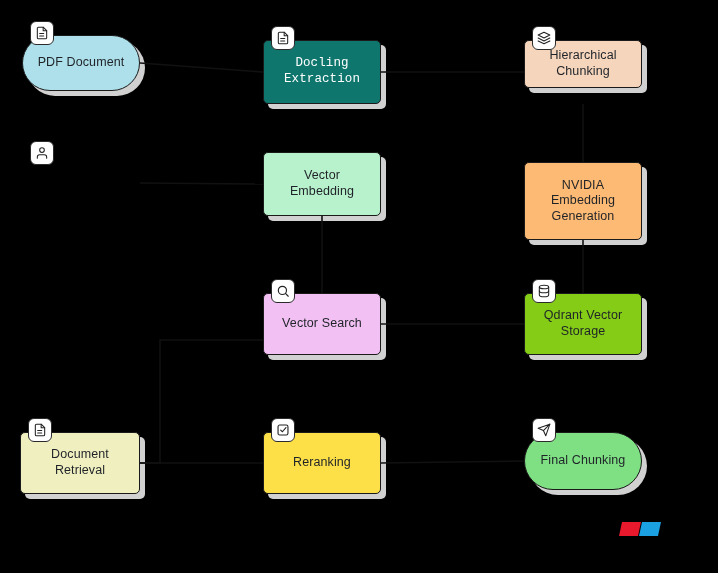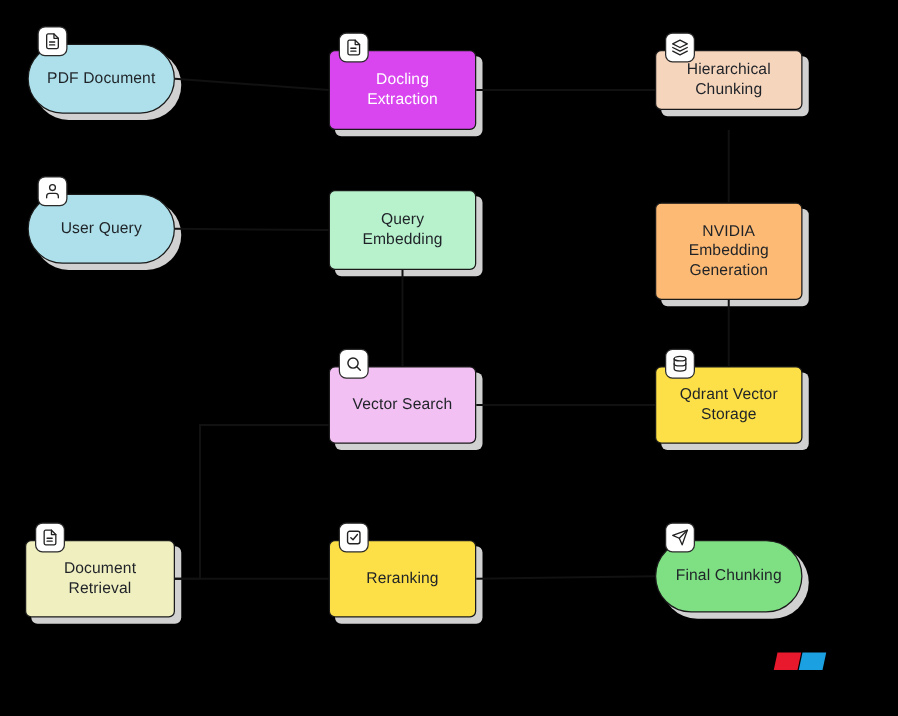--- a/index.html
+++ b/index.html
@@ -130,21 +130,21 @@
   </div>
   <div class="badge" style="left: 30px; top: 21px;">
     <svg viewBox="0 0 24 24" fill="none" stroke="#222" stroke-width="1.8" stroke-linecap="round" stroke-linejoin="round">
       <path d="M14 2H6a2 2 0 0 0-2 2v16a2 2 0 0 0 2 2h12a2 2 0 0 0 2-2V8z"></path>
       <polyline points="14 2 14 8 20 8"></polyline>
       <line x1="8" y1="13" x2="15" y2="13"></line>
       <line x1="8" y1="17" x2="15" y2="17"></line>
     </svg>
   </div>
 
-  <div class="node dark" style="left: 263px; top: 40px; width: 118px; height: 64px; background: #d946ef; color: rgb(255, 255, 255); border-color: rgb(26, 26, 26);">
+  <div class="node dark" style="left: 263px; top: 40px; width: 118px; height: 64px; background: #0f766e; color: rgb(255, 255, 255); border-color: rgb(26, 26, 26); font-family: Liberation Mono, monospace;">
     <span class="label">Docling
 Extraction</span>
   </div>
   <div class="badge" style="left: 271px; top: 26px;">
     <svg viewBox="0 0 24 24" fill="none" stroke="#222" stroke-width="1.8" stroke-linecap="round" stroke-linejoin="round">
       <path d="M14 2H6a2 2 0 0 0-2 2v16a2 2 0 0 0 2 2h12a2 2 0 0 0 2-2V8z"></path>
       <polyline points="14 2 14 8 20 8"></polyline>
       <line x1="8" y1="13" x2="15" y2="13"></line>
       <line x1="8" y1="17" x2="15" y2="17"></line>
     </svg>
@@ -155,52 +155,49 @@
 Chunking</span>
   </div>
   <div class="badge" style="left: 532px; top: 26px;">
     <svg viewBox="0 0 24 24" fill="none" stroke="#222" stroke-width="1.8" stroke-linecap="round" stroke-linejoin="round">
       <polygon points="12 2 2 7 12 12 22 7 12 2"></polygon>
       <polyline points="2 17 12 22 22 17"></polyline>
       <polyline points="2 12 12 17 22 12"></polyline>
     </svg>
   </div>
 
-  <div class="node pill" style="left: 22px; top: 155px; width: 118px; height: 56px; background: rgb(173, 224, 234); color: rgb(31, 35, 40); border-color: rgb(26, 26, 26);">
-    <span class="label">User Query</span>
-  </div>
   <div class="badge" style="left: 30px; top: 141px;">
     <svg viewBox="0 0 24 24" fill="none" stroke="#222" stroke-width="1.8" stroke-linecap="round" stroke-linejoin="round">
       <path d="M20 21v-2a4 4 0 0 0-4-4H8a4 4 0 0 0-4 4v2"></path>
       <circle cx="12" cy="7" r="4"></circle>
     </svg>
   </div>
 
   <div class="node" style="left: 263px; top: 152px; width: 118px; height: 64px; background: rgb(184, 242, 205); color: rgb(31, 35, 40); border-color: rgb(26, 26, 26);">
-    <span class="label">Query
+    <span class="label">Vector
 Embedding</span>
   </div>
 
   <div class="node" style="left: 524px; top: 162px; width: 118px; height: 78px; background: #fdba74; color: rgb(31, 35, 40); border-color: rgb(26, 26, 26);">
     <span class="label">NVIDIA
 Embedding
 Generation</span>
   </div>
 
   <div class="node" style="left: 263px; top: 293px; width: 118px; height: 62px; background: rgb(243, 192, 243); color: rgb(31, 35, 40); border-color: rgb(26, 26, 26);">
     <span class="label">Vector Search</span>
   </div>
   <div class="badge" style="left: 271px; top: 279px;">
     <svg viewBox="0 0 24 24" fill="none" stroke="#222" stroke-width="2" stroke-linecap="round" stroke-linejoin="round">
       <circle cx="11" cy="11" r="7"></circle>
       <line x1="16.2" y1="16.2" x2="21" y2="21"></line>
     </svg>
   </div>
 
-  <div class="node" style="left: 524px; top: 293px; width: 118px; height: 62px; background: #fde047; color: rgb(31, 35, 40); border-color: rgb(26, 26, 26);">
+  <div class="node" style="left: 524px; top: 293px; width: 118px; height: 62px; background: #84cc16; color: rgb(31, 35, 40); border-color: rgb(26, 26, 26);">
     <span class="label">Qdrant Vector
 Storage</span>
   </div>
   <div class="badge" style="left: 532px; top: 279px;">
     <svg viewBox="0 0 24 24" fill="none" stroke="#222" stroke-width="1.8" stroke-linecap="round" stroke-linejoin="round">
       <ellipse cx="12" cy="5" rx="8" ry="3"></ellipse>
       <path d="M4 5v14c0 1.66 3.58 3 8 3s8-1.34 8-3V5"></path>
       <path d="M4 12c0 1.66 3.58 3 8 3s8-1.34 8-3"></path>
     </svg>
   </div>

